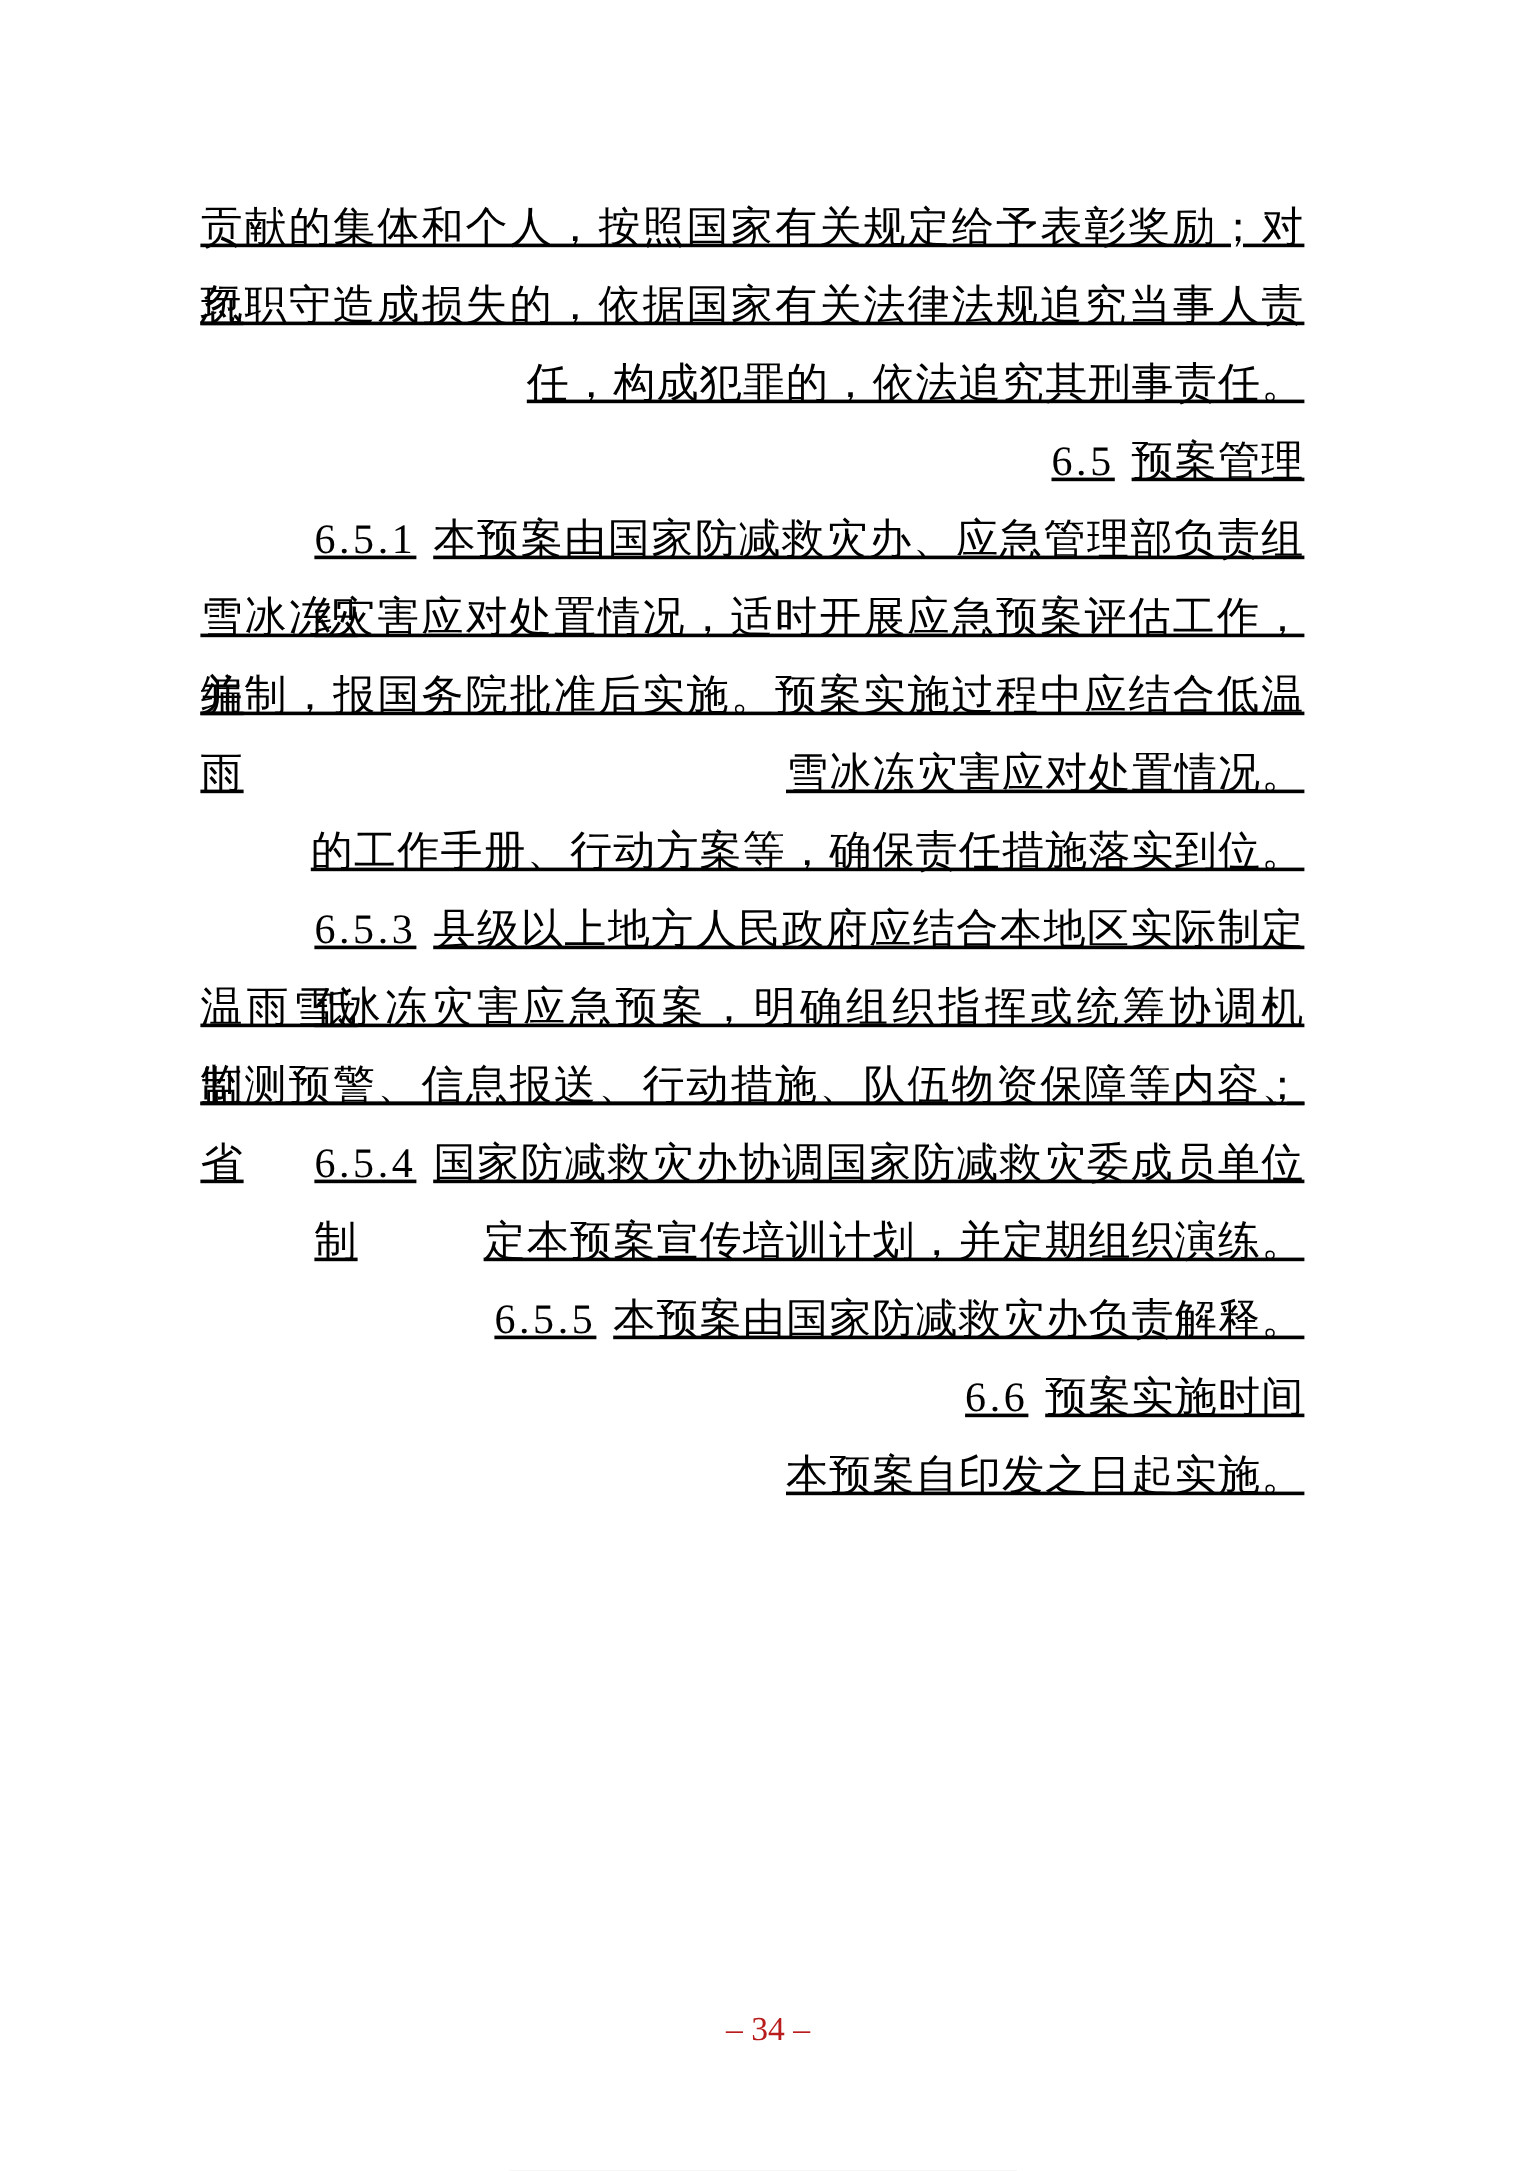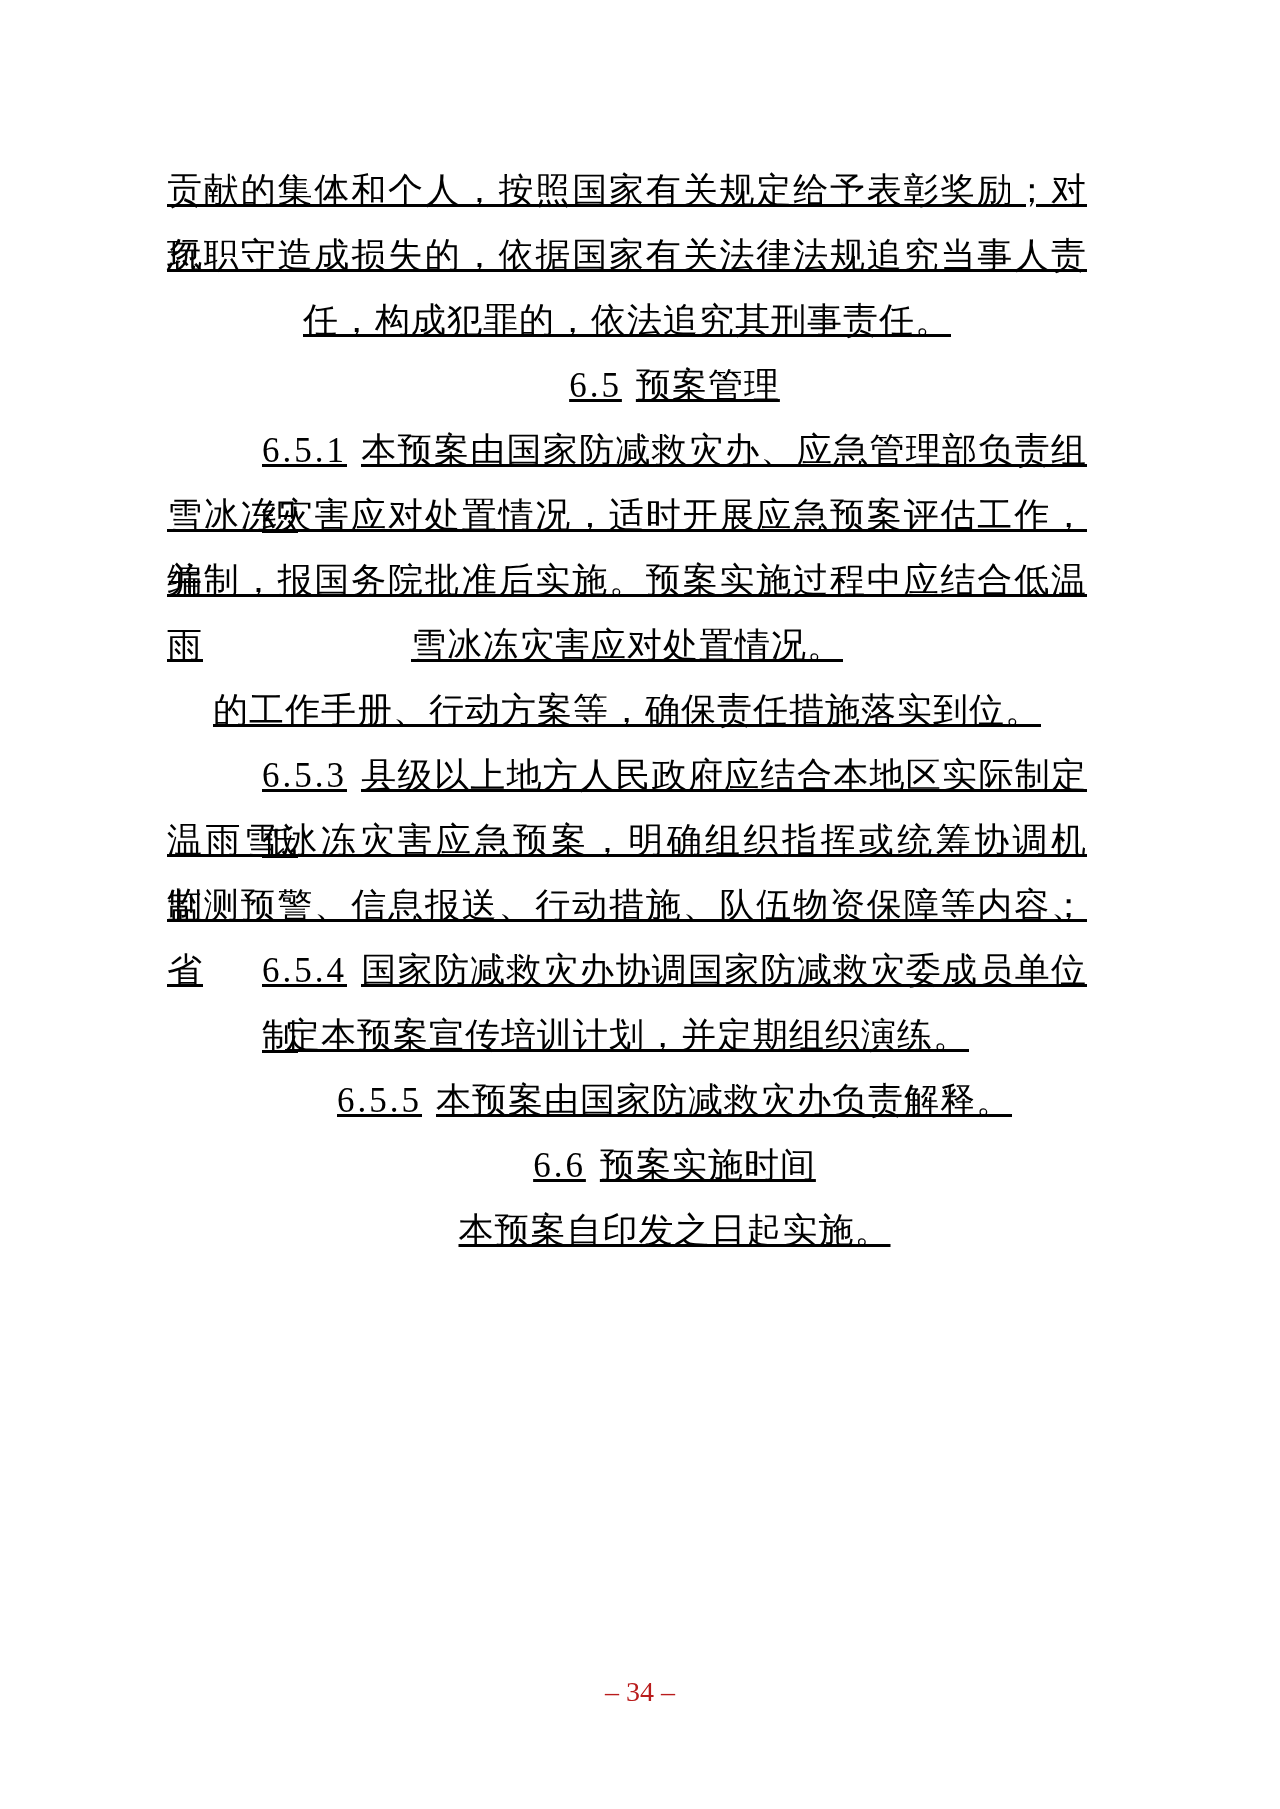--- a/index.html
+++ b/index.html
@@ -17,21 +17,21 @@
     left: 167px;
     top: 157px;
     width: 920px;
     text-decoration: underline;
   }
   .line {
     height: 65px;
     line-height: 65px;
     font-size: 35px;
     letter-spacing: 1px;
-    text-align: center;
+    text-align: right;
     white-space: normal;
     overflow: visible;
   }
   
   .line.j {
     text-align: justify;
     text-align-last: justify;
   }
   
   .line.ind { padding-left: 95px; }

